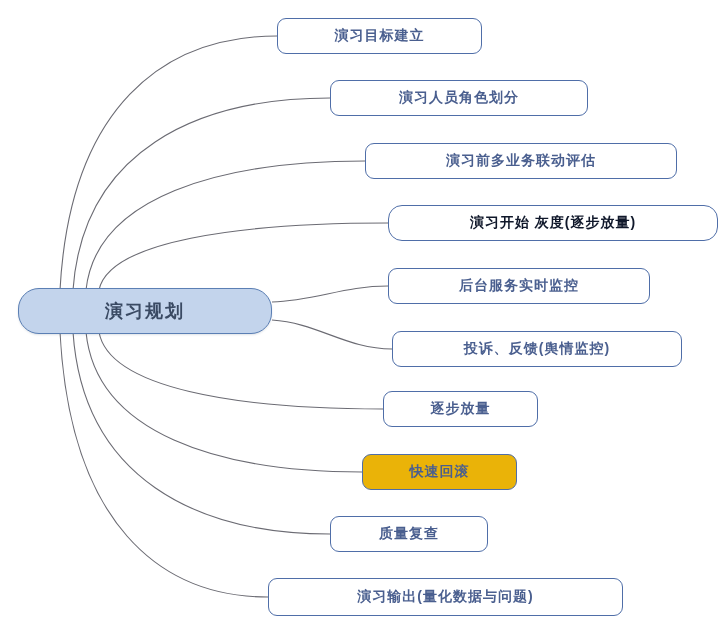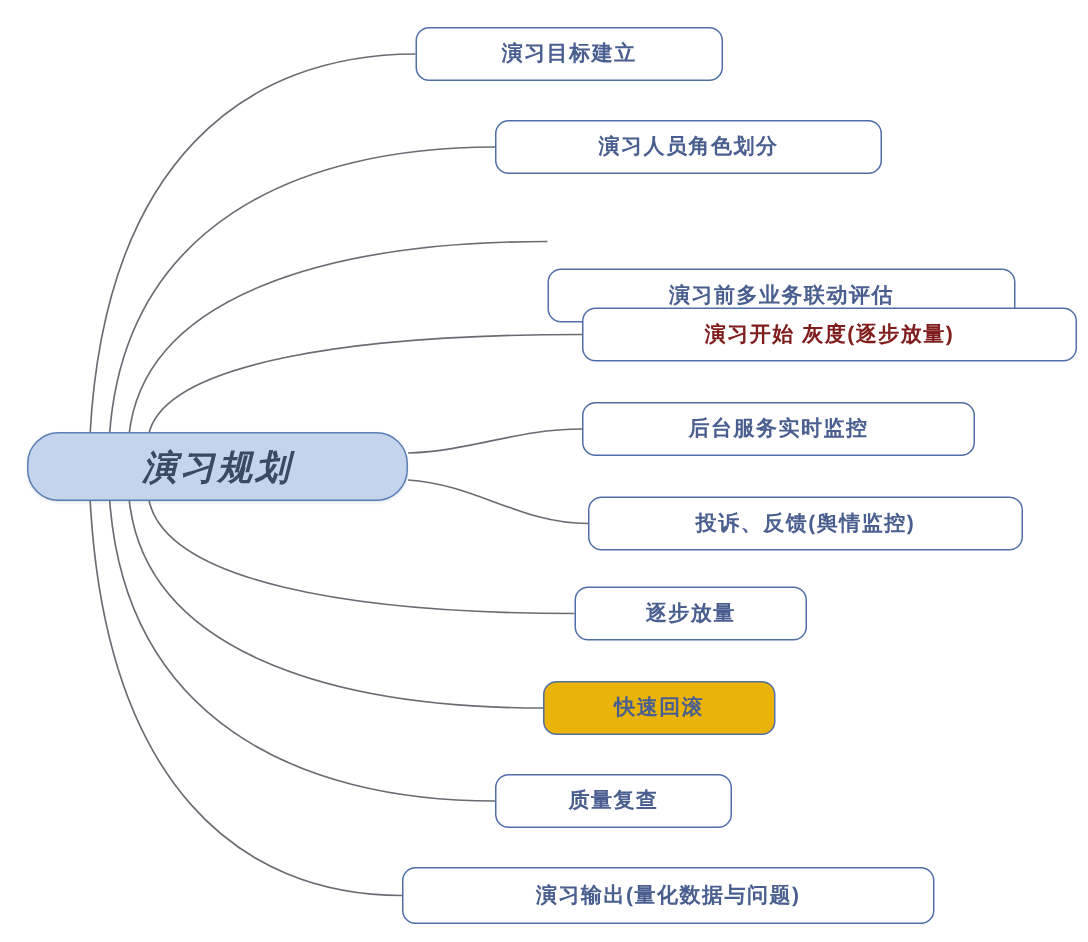--- a/index.html
+++ b/index.html
@@ -30,24 +30,23 @@
     align-items: center;
     justify-content: center;
     white-space: nowrap;
   }
   .node-root {
     background: #c3d4ec;
     border: 1.5px solid #5b7fb4;
     border-radius: 21px;
     color: #3a4a63;
     font-weight: bold;
-    font-size: 23px;
+    font-size: 18px;
     letter-spacing: 2px;
     box-shadow: 0 1px 2px rgba(80,100,130,0.18);
-    font-style: italic;
   }
   .node-branch {
     background: #ffffff;
     border: 1.3px solid #4f6ea8;
     border-radius: 9px;
     color: #4a5f8f;
     font-weight: bold;
     font-size: 14px;
     letter-spacing: 1px;
   }
@@ -76,24 +75,24 @@
     <span>演习规划</span>
   </div>
 
   <div id="branch-container">
       <div class="node node-branch" style="left: 277px; top: 18px; width: 205px; height: 36px; border-color: rgb(79, 110, 168); background: rgb(255, 255, 255); color: rgb(74, 95, 143);">
         <span>演习目标建立</span>
       </div>
       <div class="node node-branch" style="left: 330px; top: 80px; width: 258px; height: 36px; border-color: rgb(79, 110, 168); background: rgb(255, 255, 255); color: rgb(74, 95, 143); text-align: center;">
         <span>演习人员角色划分</span>
       </div>
-      <div class="node node-branch" style="left: 365px; top: 143px; width: 312px; height: 36px; border-color: rgb(79, 110, 168); background: rgb(255, 255, 255); color: rgb(74, 95, 143); margin-top: 36px;">
+      <div class="node node-branch" style="left: 365px; top: 143px; width: 312px; height: 36px; border-color: rgb(79, 110, 168); background: rgb(255, 255, 255); color: rgb(74, 95, 143);">
         <span>演习前多业务联动评估</span>
       </div>
-      <div class="node node-branch" style="left: 388px; top: 205px; width: 330px; height: 36px; border-color: rgb(79, 110, 168); background: rgb(255, 255, 255); color: #7f1d1d;">
+      <div class="node node-branch" style="left: 388px; top: 205px; width: 330px; height: 36px; border-color: rgb(79, 110, 168); background: rgb(255, 255, 255); color: #0f172a; border-radius: 14px;">
         <span>演习开始 灰度(逐步放量)</span>
       </div>
       <div class="node node-branch" style="left: 388px; top: 268px; width: 262px; height: 36px; border-color: rgb(79, 110, 168); background: rgb(255, 255, 255); color: rgb(74, 95, 143);">
         <span>后台服务实时监控</span>
       </div>
       <div class="node node-branch" style="left: 392px; top: 331px; width: 290px; height: 36px; border-color: rgb(79, 110, 168); background: rgb(255, 255, 255); color: rgb(74, 95, 143); align-items: center;">
         <span>投诉、反馈(舆情监控)</span>
       </div>
       <div class="node node-branch" style="left: 383px; top: 391px; width: 155px; height: 36px; border-color: rgb(79, 110, 168); background: rgb(255, 255, 255); color: rgb(74, 95, 143);">
         <span>逐步放量</span>

